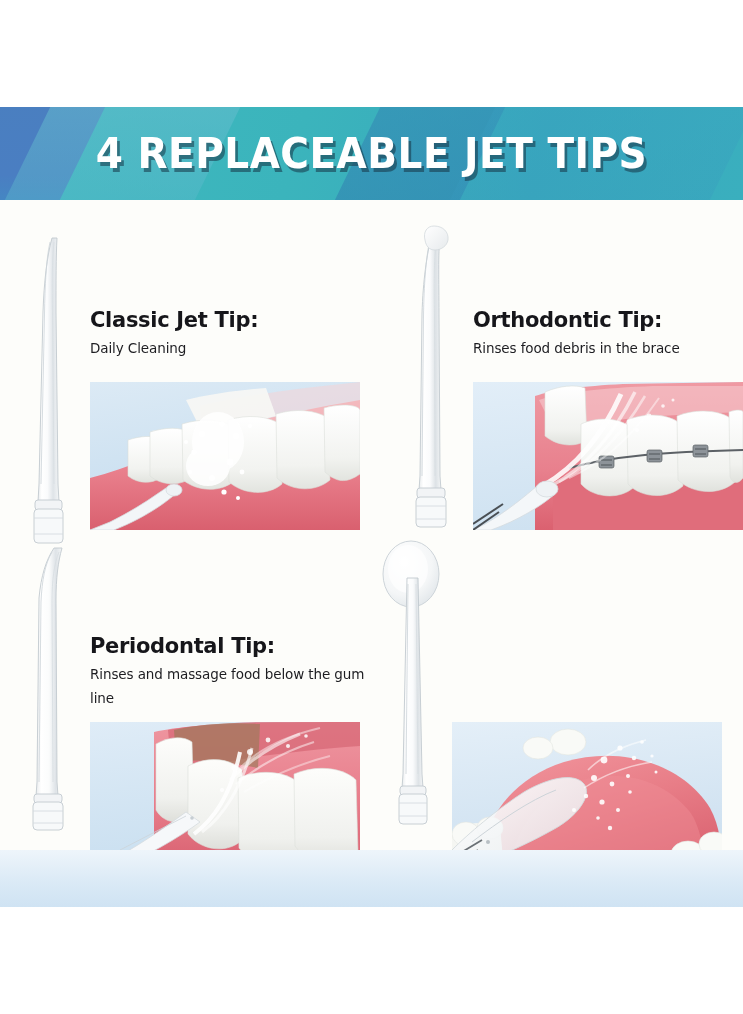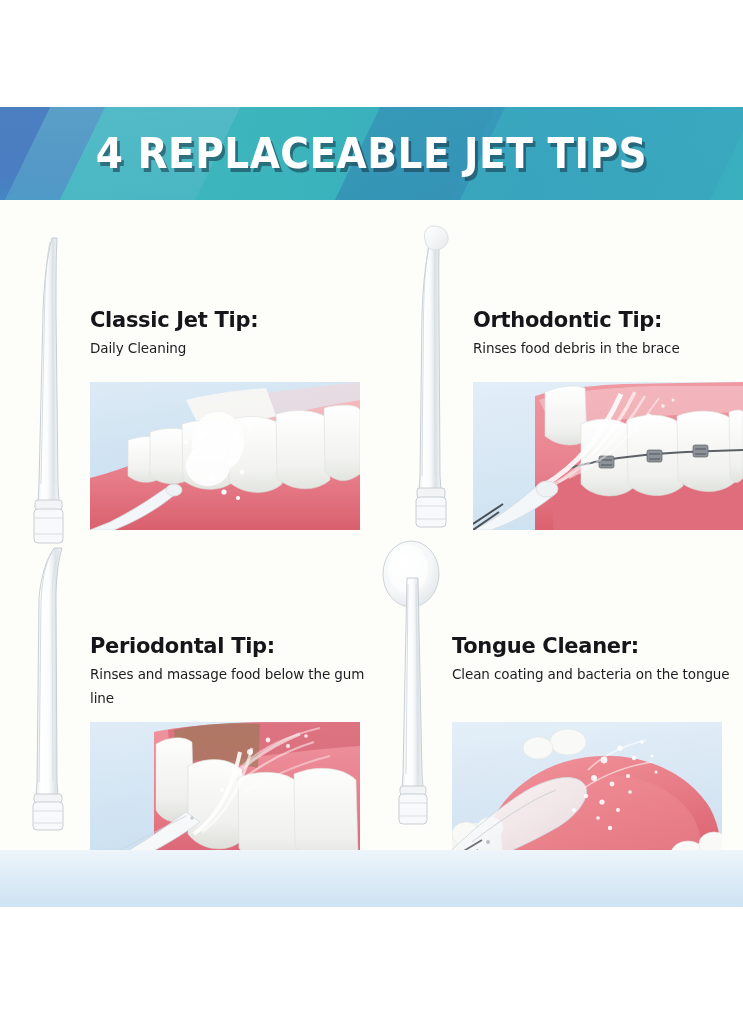--- a/index.html
+++ b/index.html
@@ -472,24 +472,20 @@
           <ellipse cx="31" cy="31" rx="20" ry="24" fill="#ffffff" opacity="0.65"></ellipse>
 
           <path d="M30 40 L26 236 L25 250 L46 250 L45 236 L41 40 Z" fill="url(#g4)" stroke="#c2c9cf" stroke-width="0.9"></path>
           <path d="M31 46 L29 236" fill="none" stroke="#ccd3d8" stroke-width="0.8"></path>
           <path d="M39 46 L41 236" fill="none" stroke="#d7dde1" stroke-width="0.8"></path>
           <rect x="23" y="248" width="26" height="9" rx="3" fill="#f2f4f6" stroke="#c2c9cf" stroke-width="0.9"></rect>
           <rect x="22" y="256" width="28" height="30" rx="4" fill="#f7f9fa" stroke="#c2c9cf" stroke-width="0.9"></rect>
           <line x1="22" y1="265" x2="50" y2="265" stroke="#d2d8dd" stroke-width="0.8"></line>
           <line x1="22" y1="278" x2="50" y2="278" stroke="#d2d8dd" stroke-width="0.8"></line>
         </svg>
-      </div>
-      <div class="card-text">
-        <div class="card-title">Tongue Cleaner:</div>
-        <div class="card-desc">Clean coating and bacteria on the tongue</div>
       </div>
       <div class="photo photo-4">
         <svg viewBox="0 0 270 148" preserveAspectRatio="none">
           <defs>
             <linearGradient id="sky4" x1="0" y1="0" x2="0.2" y2="1">
               <stop offset="0%" stop-color="#e4eff8"></stop>
                 <stop offset="100%" stop-color="#cde0f0"></stop>
             </linearGradient>
             <linearGradient id="tongue4" x1="0.2" y1="0" x2="0.8" y2="1">
               <stop offset="0%" stop-color="#f0929a"></stop>

